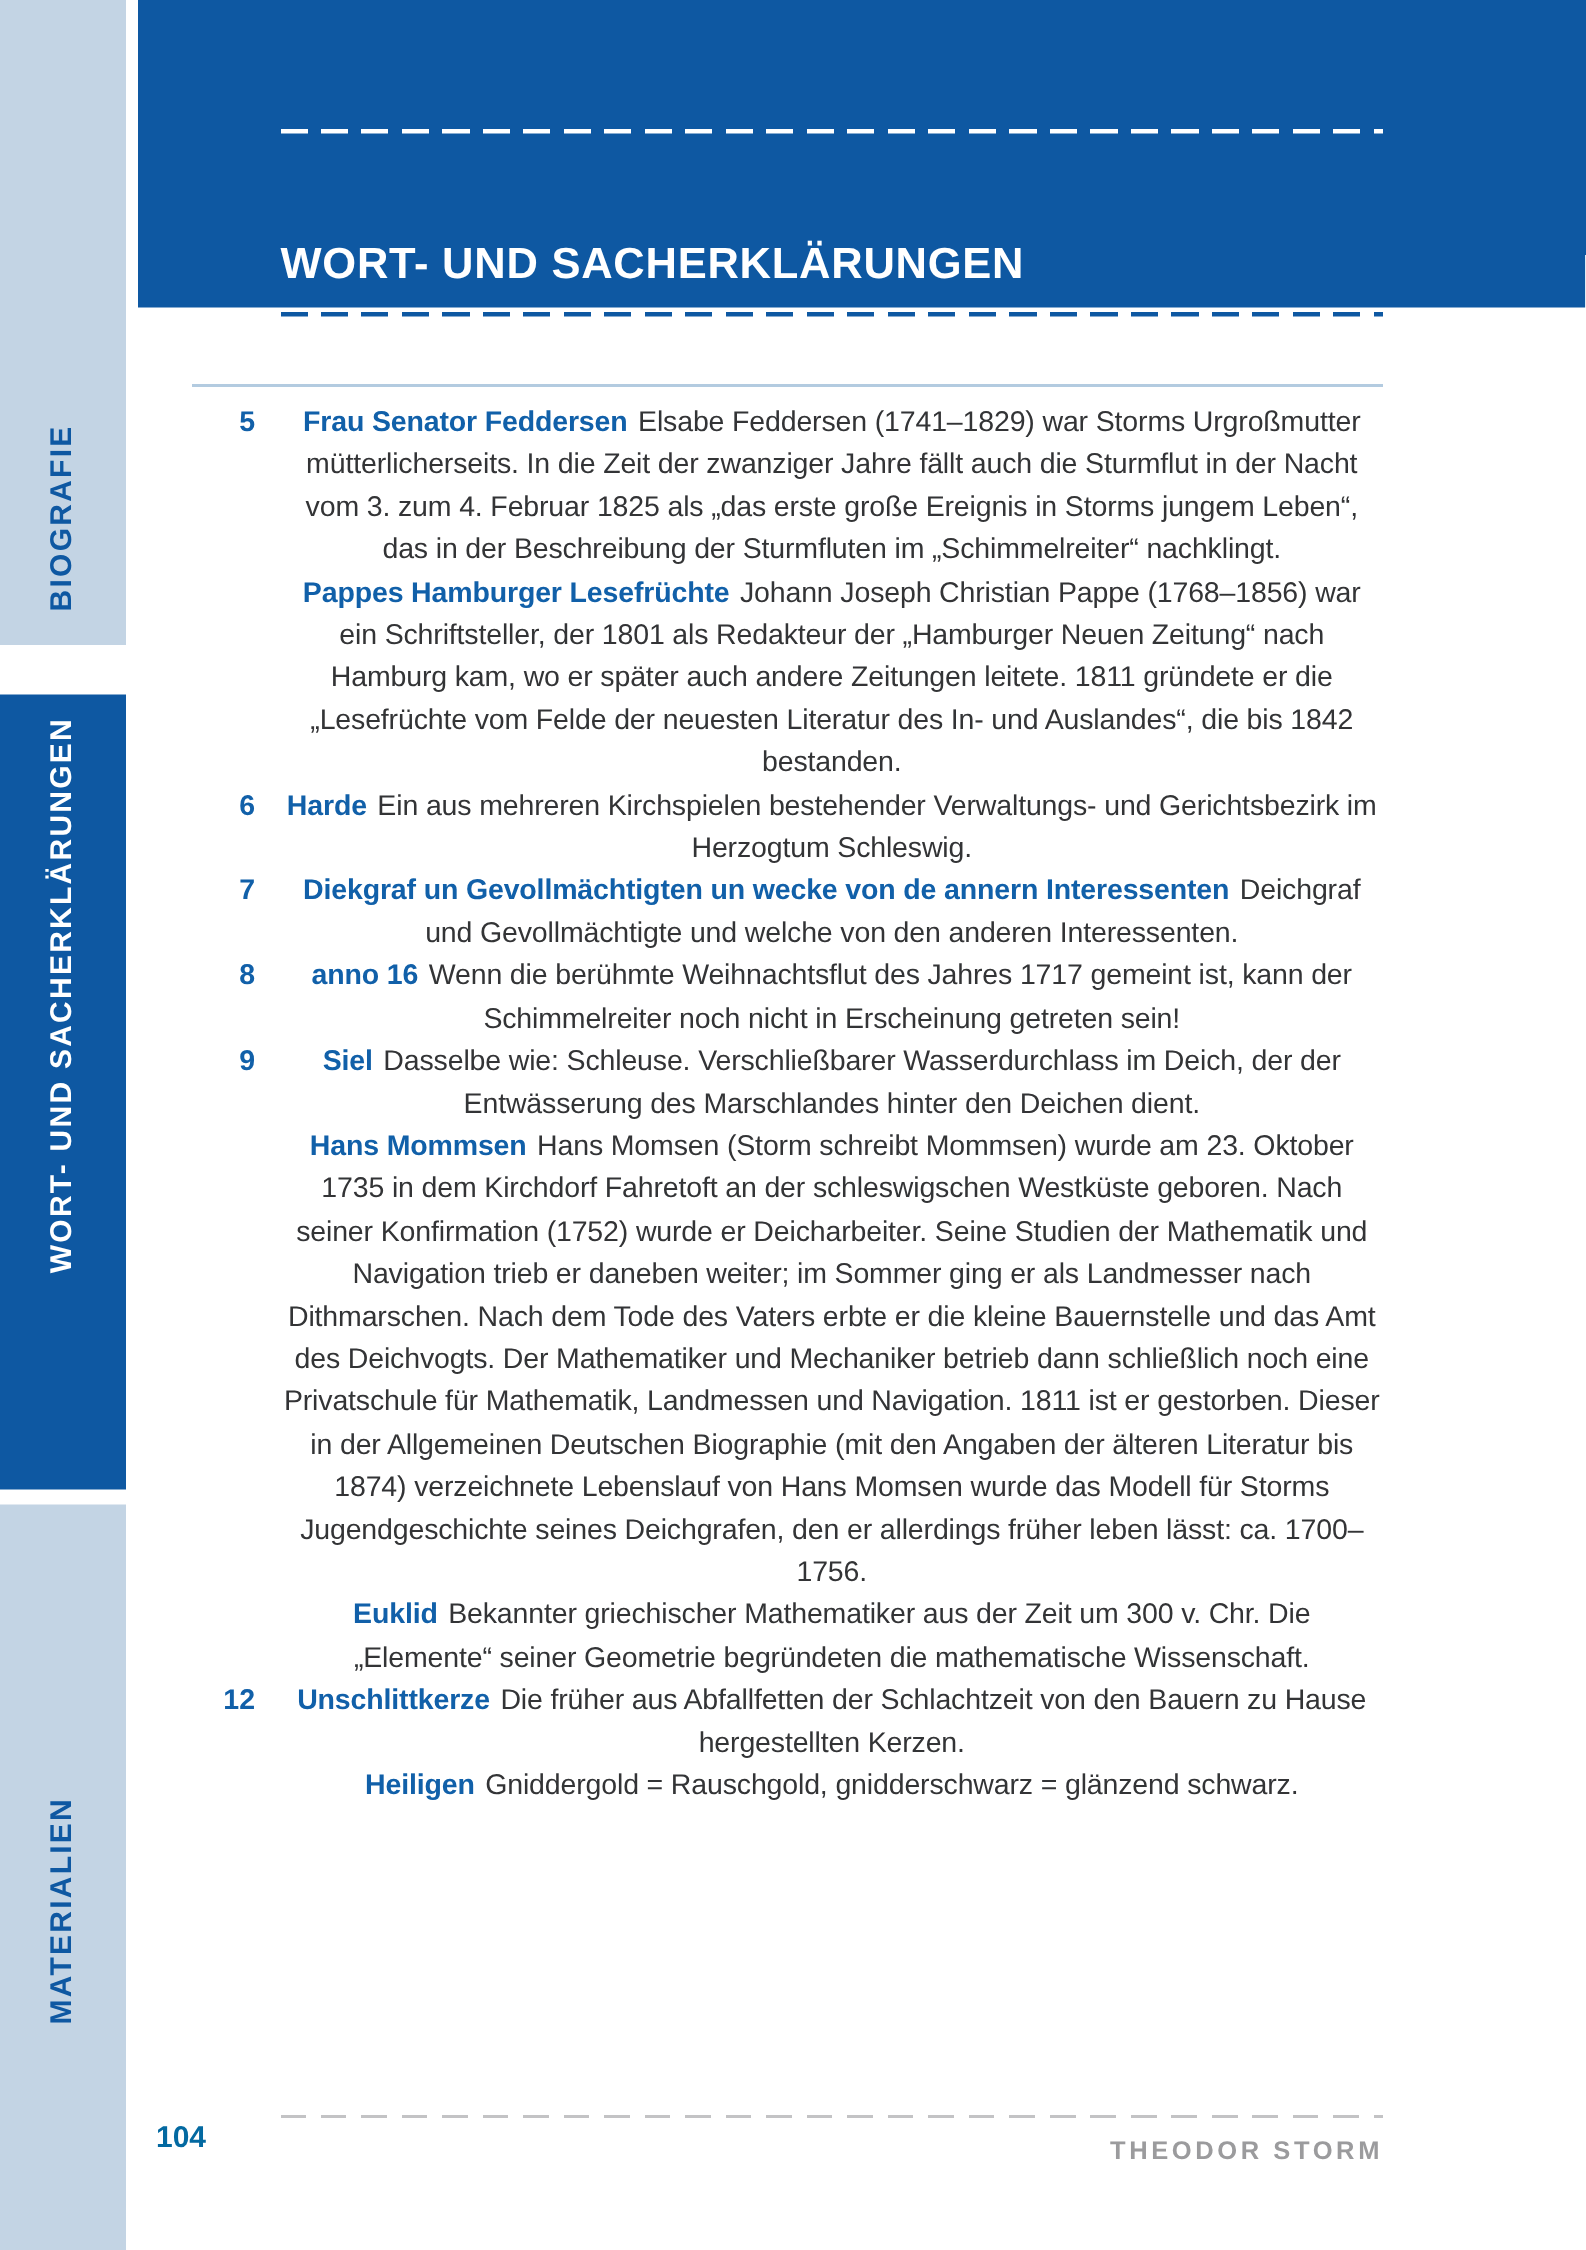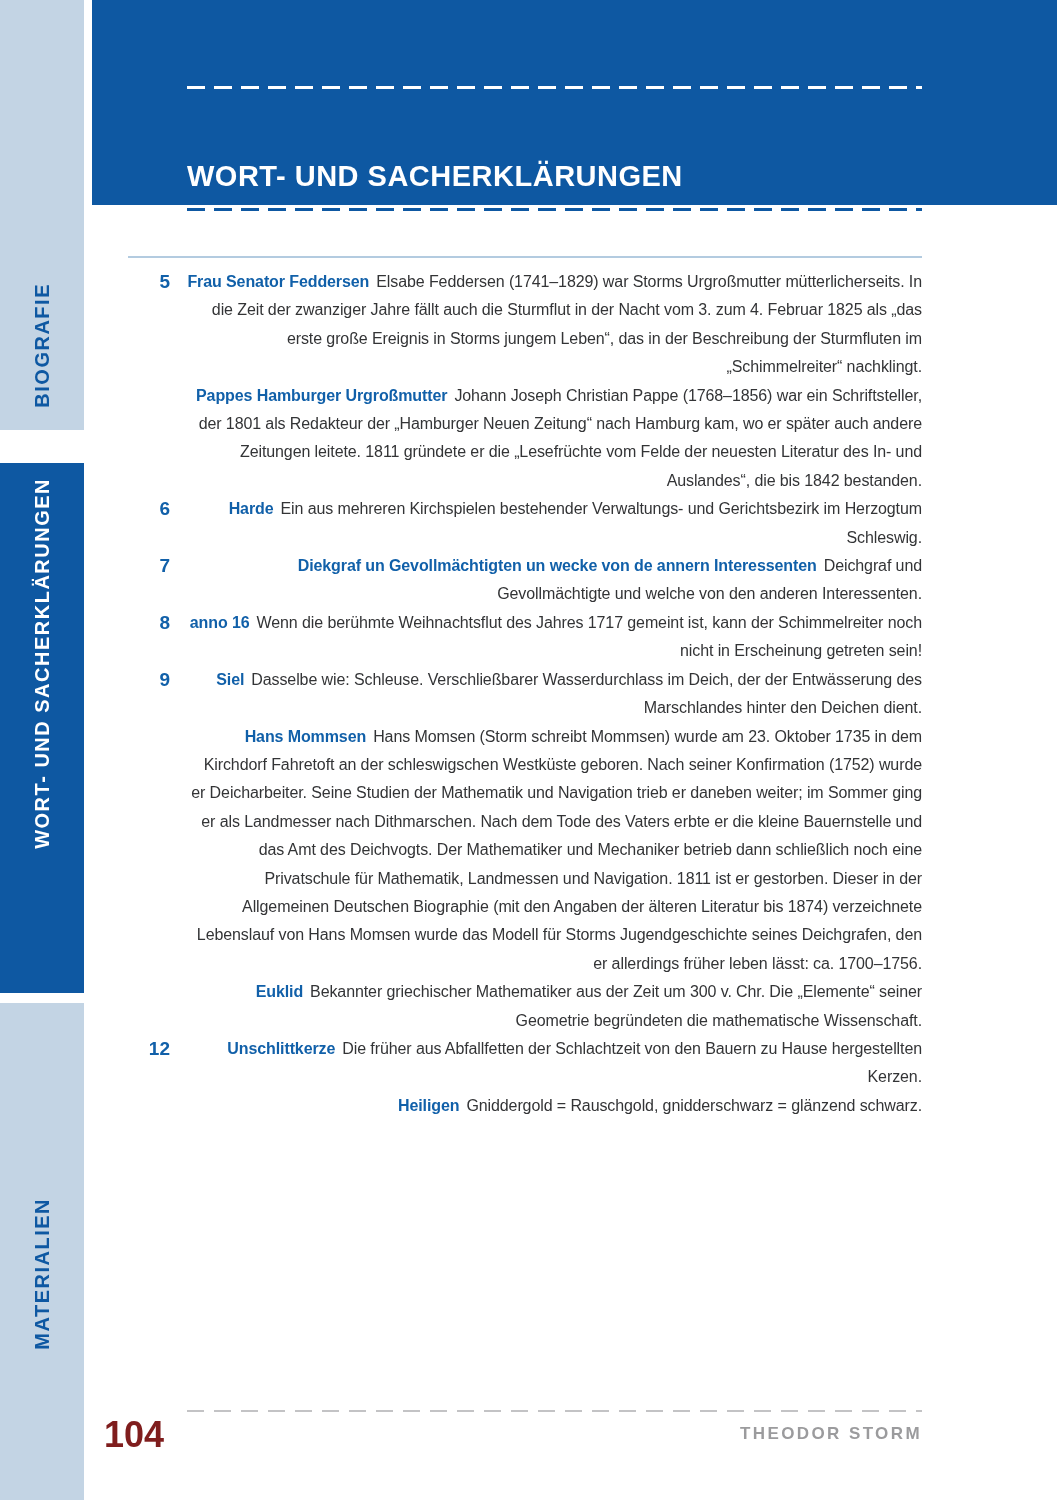--- a/index.html
+++ b/index.html
@@ -52,33 +52,33 @@
   .entries {
     position:absolute; left:187px; top:268px; width:735px;
   }
   .entry { position:relative; }
   .entry-num {
     position:absolute; left:-62px; top:0; width:45px;
     text-align:right; color:#1160a9; font-weight:bold;
     font-size:19px; line-height:28.4px;
   }
   .entry-text {
-    margin:0; color:#333436; font-size:16px; line-height:28.4px;
-    letter-spacing:-0.1px; text-align:right;
+    margin:0; color:#333436; font-size:19px; line-height:28.4px;
+    letter-spacing:-0.1px; text-align:center;
   }
   .term { color:#1160a9; font-weight:bold; margin-right:7px; }
 
   
   .dash-gray {
     left:187px; top:1410px; width:735px; height:2px;
     background:repeating-linear-gradient(90deg,#c3c3c5 0,#c3c3c5 17px,rgba(0,0,0,0) 17px,rgba(0,0,0,0) 27px);
   }
   .page-number {
     position:absolute; left:104px; top:1414px;
-    color:#7f1d1d; font-weight:bold; font-size:36px;
+    color:#0369a1; font-weight:bold; font-size:20px;
   }
   .author {
     position:absolute; right:135px; top:1424px;
     color:#9b9b9d; font-weight:bold; font-size:17px; letter-spacing:2.4px;
     white-space:nowrap;
     text-align:center;
   }
 </style>
 </head>
 <body>
@@ -101,21 +101,21 @@
   </div>
   <div class="dash dash-blue"></div>
   <div class="rule-light"></div>
 
   <div class="entries">
       <div class="entry">
         <span class="entry-num">5</span>
         <p class="entry-text"><span class="term">Frau Senator Feddersen</span>Elsabe Feddersen (1741–1829) war Storms Urgroßmutter mütterlicherseits. In die Zeit der zwanziger Jahre fällt auch die Sturmflut in der Nacht vom 3. zum 4. Februar 1825 als „das erste große Ereignis in Storms jungem Leben“, das in der Beschreibung der Sturmfluten im „Schimmelreiter“ nachklingt.</p>
       </div>
       <div class="entry">
-        <p class="entry-text"><span class="term">Pappes Hamburger Urgroßmutter</span>Johann Joseph Christian Pappe (1768–1856) war ein Schriftsteller, der 1801 als Redakteur der „Hamburger Neuen Zeitung“ nach Hamburg kam, wo er später auch andere Zeitungen leitete. 1811 gründete er die „Lesefrüchte vom Felde der neuesten Literatur des In- und Auslandes“, die bis 1842 bestanden.</p>
+        <p class="entry-text"><span class="term">Pappes Hamburger Lesefrüchte</span>Johann Joseph Christian Pappe (1768–1856) war ein Schriftsteller, der 1801 als Redakteur der „Hamburger Neuen Zeitung“ nach Hamburg kam, wo er später auch andere Zeitungen leitete. 1811 gründete er die „Lesefrüchte vom Felde der neuesten Literatur des In- und Auslandes“, die bis 1842 bestanden.</p>
       </div>
       <div class="entry">
         <span class="entry-num">6</span>
         <p class="entry-text"><span class="term">Harde</span>Ein aus mehreren Kirchspielen bestehender Verwaltungs- und Gerichtsbezirk im Herzogtum Schleswig.</p>
       </div>
       <div class="entry">
         <span class="entry-num">7</span>
         <p class="entry-text"><span class="term">Diekgraf un Gevollmächtigten un wecke von de annern Interessenten</span>Deichgraf und Gevollmächtigte und welche von den anderen Interessenten.</p>
       </div>
       <div class="entry">

